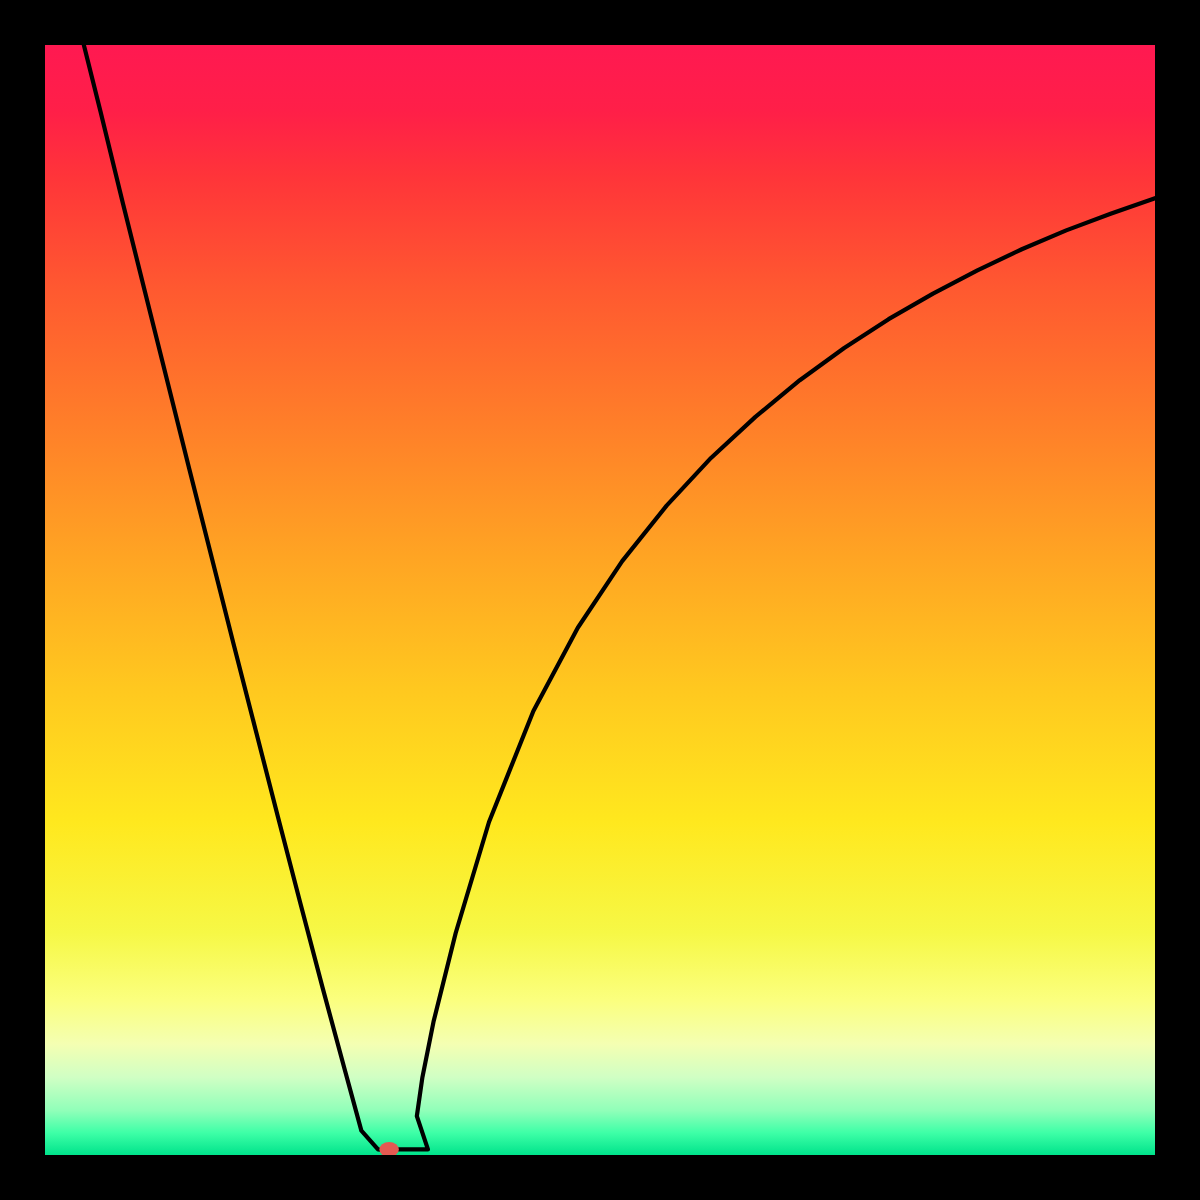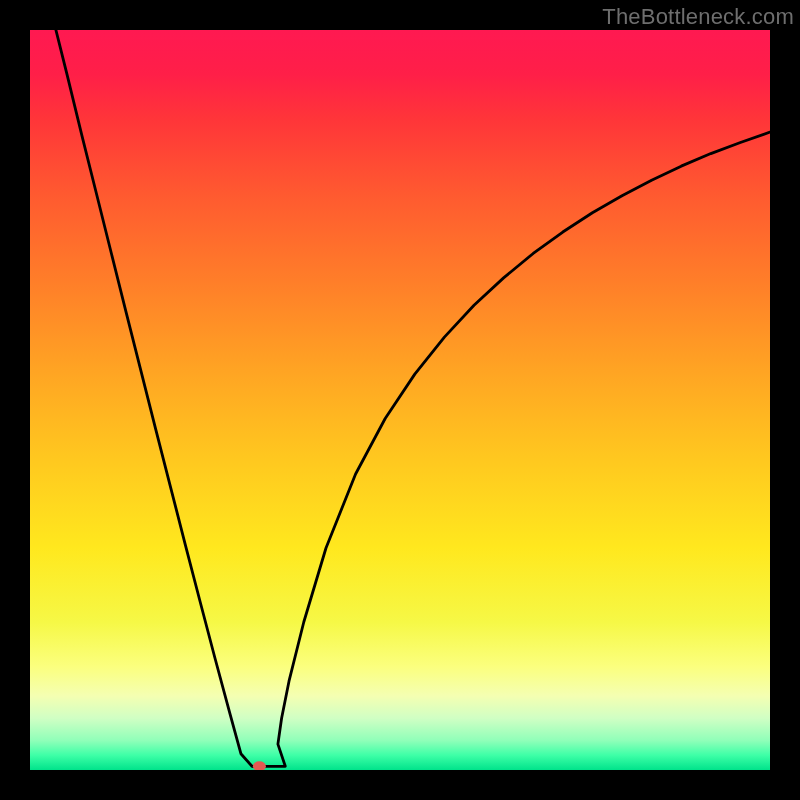--- a/index.html
+++ b/index.html
@@ -54,21 +54,20 @@
     left: 0;
     top: 0;
     width: 740px;
     height: 740px;
   }
 </style>
 </head>
 <body>
 
 <div class="chart-wrap">
-  <div class="watermark">TheBottleneck.com</div>
 
   <div class="plot-area">
     <svg class="curve" viewBox="0 0 740 740" preserveAspectRatio="none">
       <path id="curve-path" fill="none" stroke="#000" stroke-width="2.8" stroke-linecap="round" stroke-linejoin="round" d="M25.90 0.00 L37.00 44.40 L51.80 105.08 L66.60 164.28 L81.40 223.48 L96.20 282.68 L111.00 341.14 L125.80 399.60 L140.60 457.32 L155.40 515.04 L170.20 572.02 L185.00 628.26 L199.80 683.02 L210.90 723.72 L222.00 736.30 L227.92 737.04 L233.10 736.30 L244.20 736.30 L255.30 736.30 L247.90 714.10 L251.60 688.20 L259.00 651.20 L273.80 592.00 L296.00 518.00 L325.60 444.00 L355.20 388.50 L384.80 344.10 L414.40 307.10 L444.00 275.28 L473.60 247.90 L503.20 223.48 L532.80 202.02 L562.40 182.78 L592.00 165.76 L621.60 150.22 L651.20 136.16 L680.80 123.58 L710.40 112.48 L740.00 102.12"></path>
       <ellipse id="marker-dot" rx="6.5" ry="5" fill="#e35a52" cx="229.40" cy="736.30"></ellipse>
     </svg>
   </div>
 </div>
 
 </body></html>

